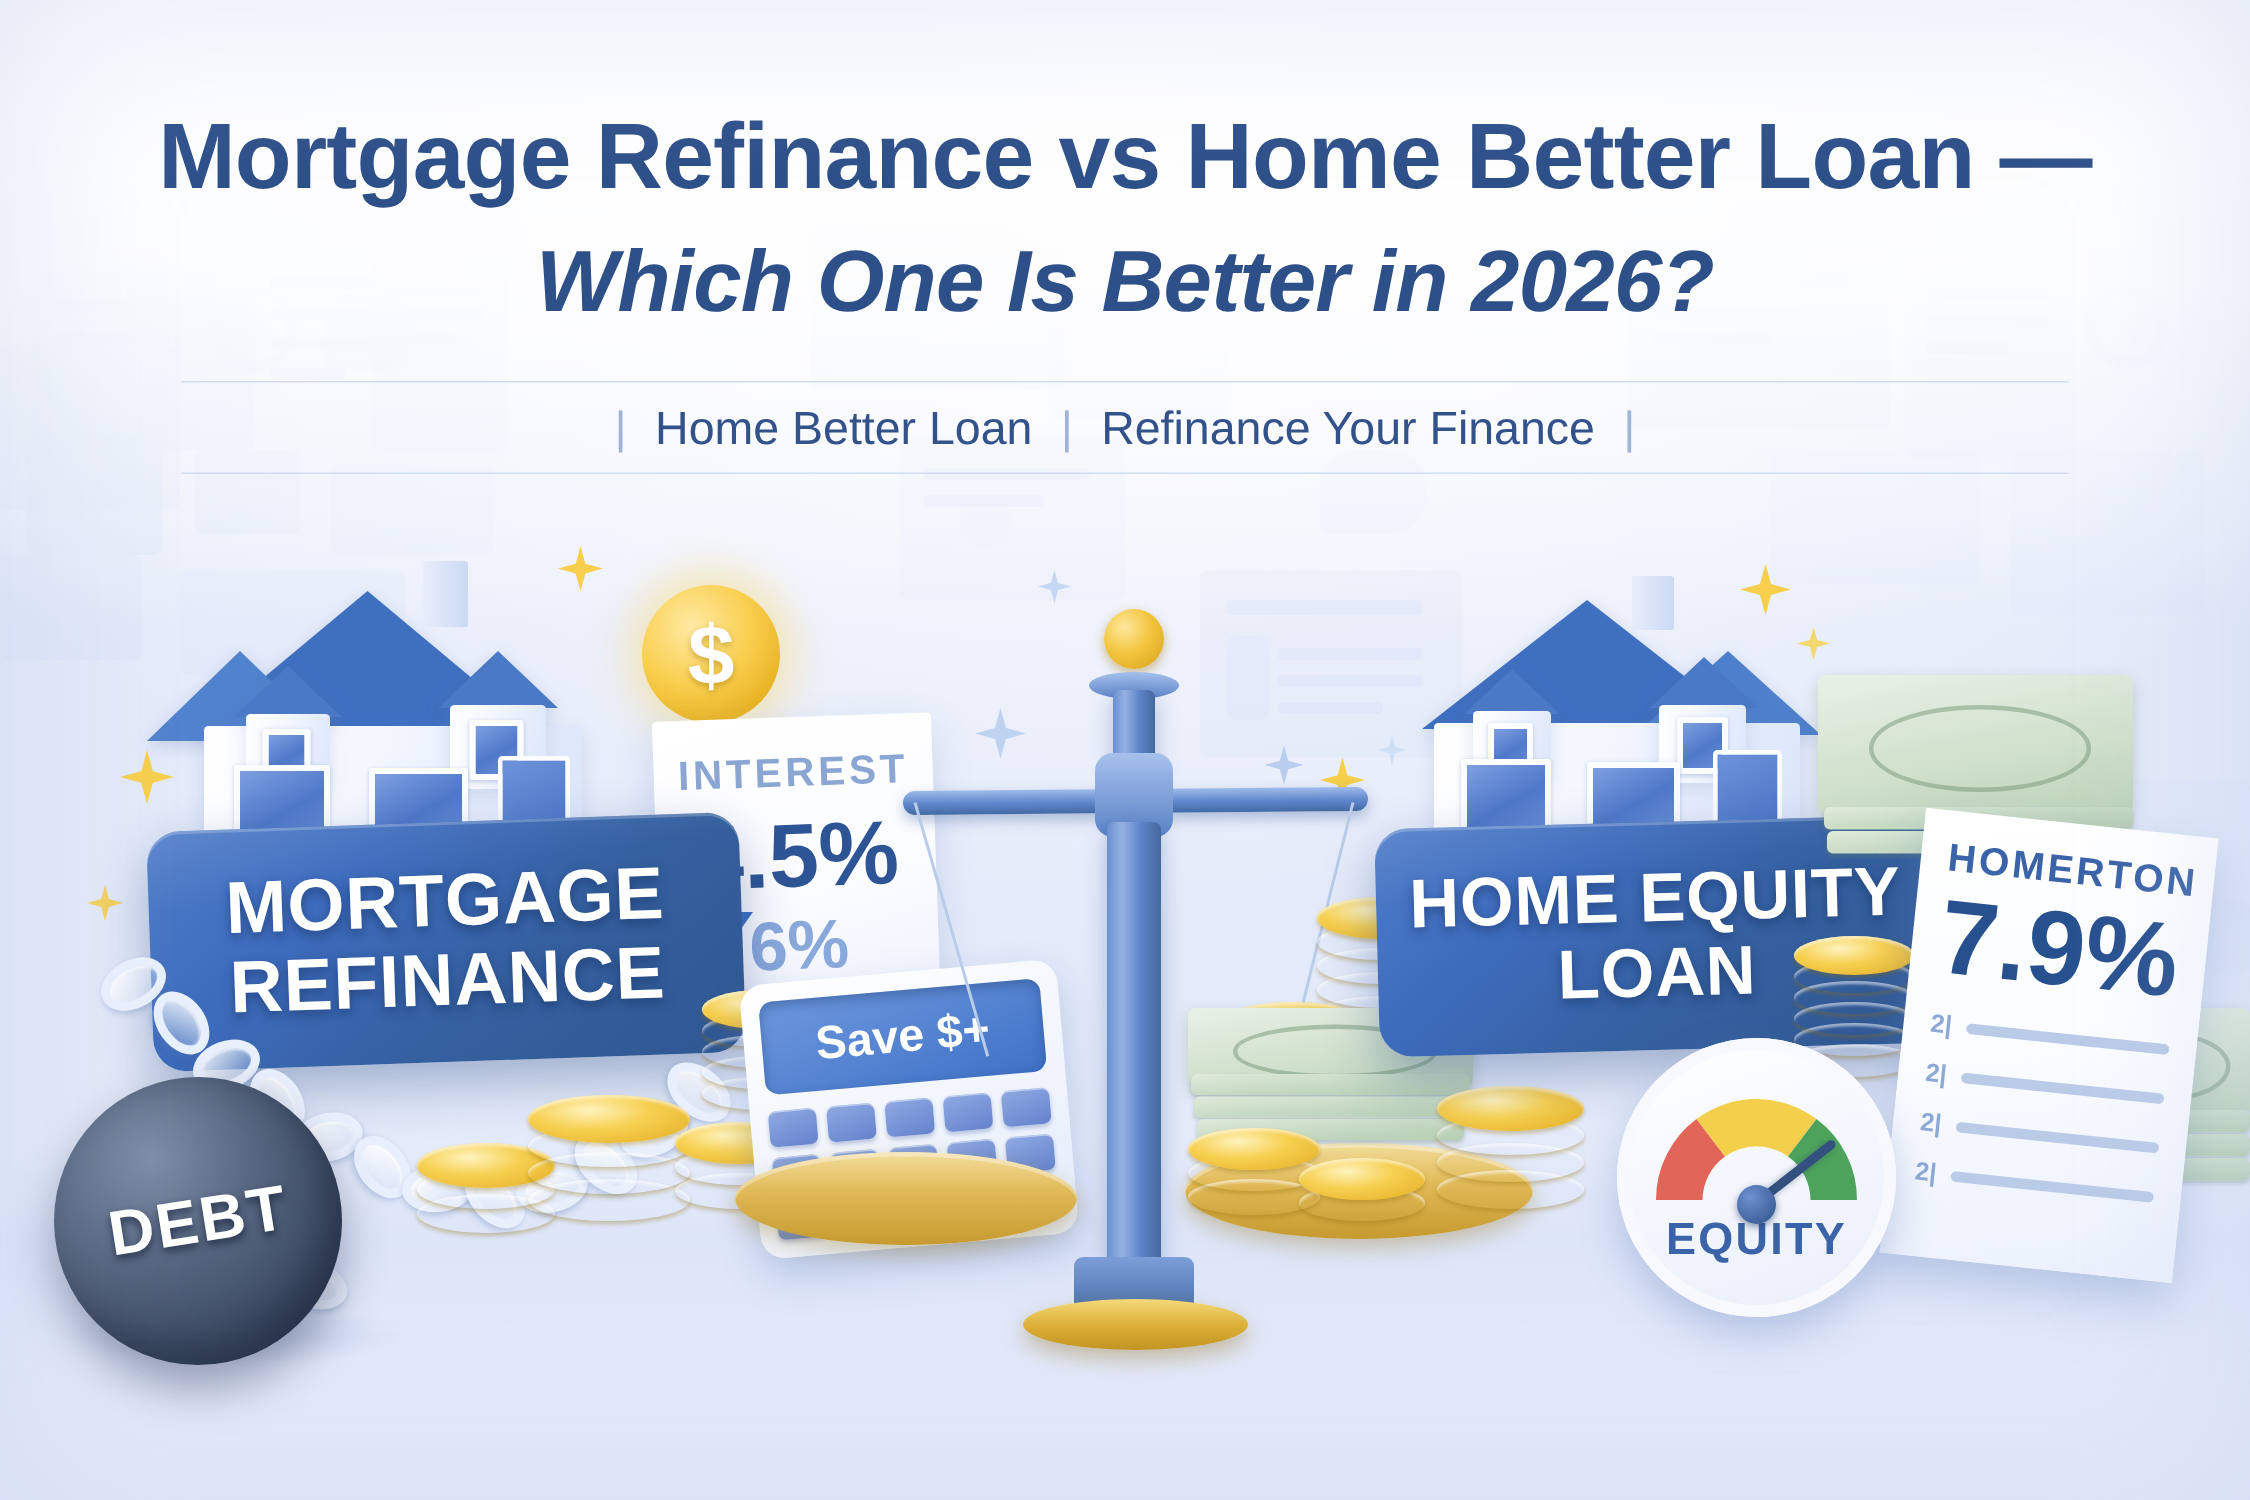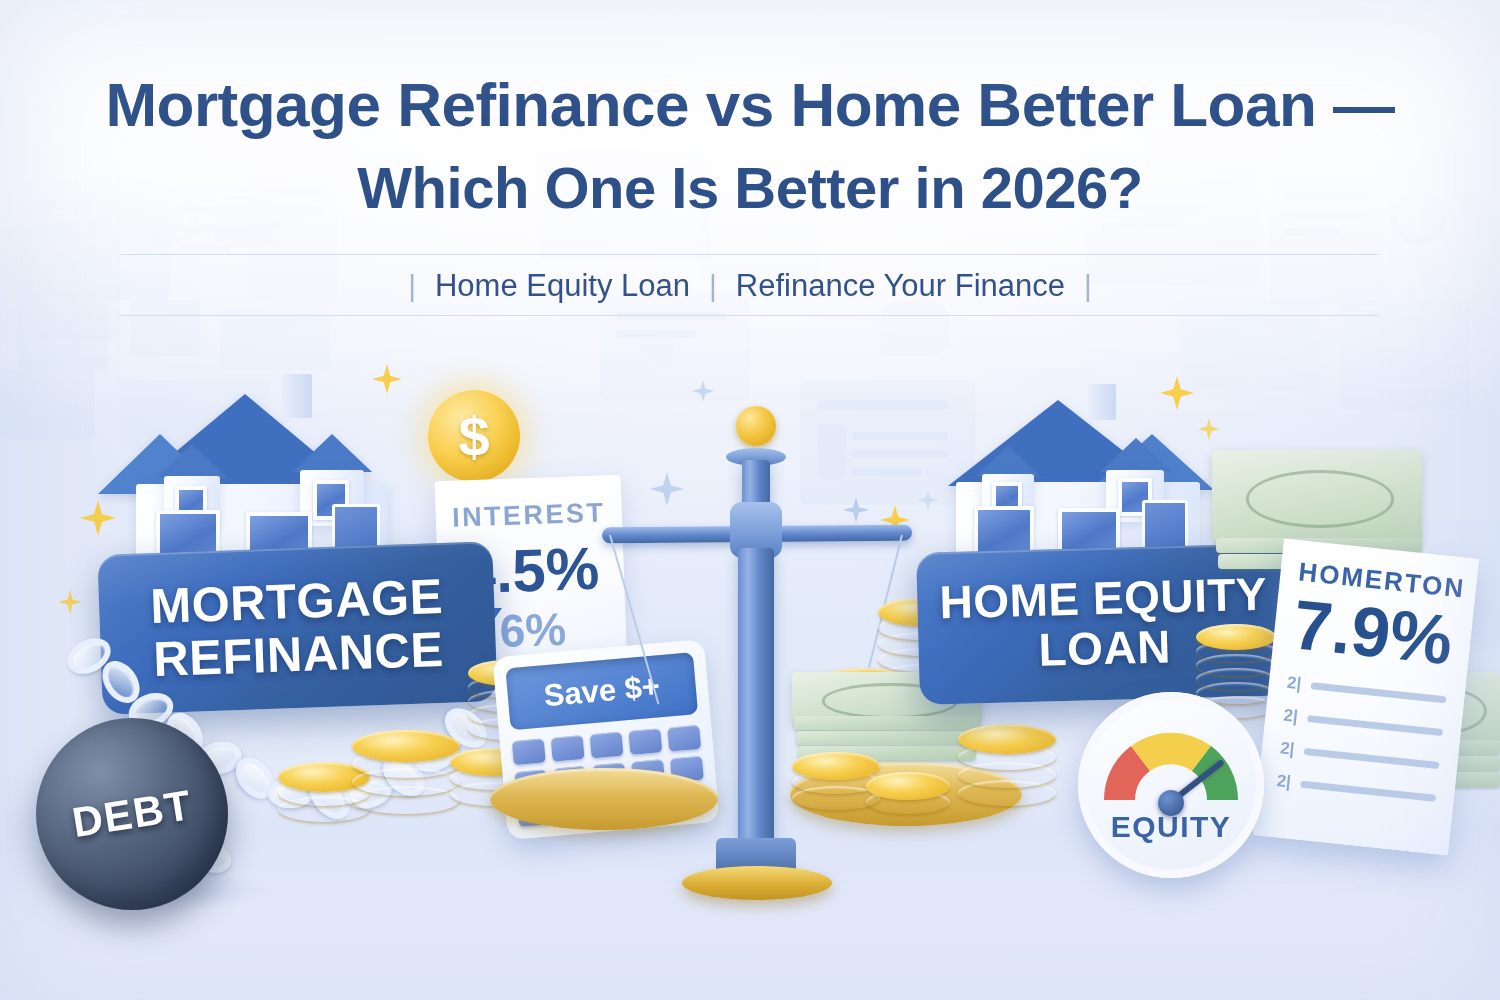--- a/index.html
+++ b/index.html
@@ -24,21 +24,21 @@
   .topwash{position:absolute;left:0;right:0;top:0;height:420px;
     background:linear-gradient(180deg,rgba(255,255,255,.93) 0%,rgba(255,255,255,.82) 45%,rgba(255,255,255,.30) 82%,rgba(255,255,255,0) 100%);}
 
   
   .header{position:absolute;left:0;right:0;top:62px;text-align:center;z-index:40;}
   .title{
     font-family:"Liberation Sans", sans-serif;
     color:#2e5089;font-weight:700;font-size:62px;line-height:1.38;
     letter-spacing:-.5px;text-shadow:0 1px 0 rgba(255,255,255,.65);
   }
-  .title .ln2{display:block;font-size:58px;text-align:center;}
+  .title .ln2{display:block;font-style:italic;font-size:58px;text-align:center;}
 
   .tagwrap{position:relative;width:1270px;margin:26px auto 0;padding:14px 0 12px;}
   .tagwrap:before,.tagwrap:after{content:"";position:absolute;left:6px;right:6px;height:1px;background:#ccd8ee;opacity:.85;}
   .tagwrap:before{top:0;} .tagwrap:after{bottom:0;}
   .tags{display:flex;justify-content:center;align-items:center;gap:0;flex-wrap:nowrap;}
   .tag{color:#33528a;font-size:31px;padding:0 19px;white-space:nowrap;}
   .sep{color:#9fb4d6;font-size:30px;font-weight:300;}
 
   
   .scene{position:absolute;inset:0;z-index:20;}
@@ -238,21 +238,21 @@
 
   <div class="header">
     <div class="title">
       <span class="ln1">Mortgage Refinance vs Home Better Loan —</span>
       <span class="ln2">Which One Is Better in 2026?</span>
     </div>
 
     <div class="tagwrap">
       <div class="tags">
         <span class="sep">|</span>
-        <span class="tag">Home Equity Loan</span>
+        <span class="tag">Home Better Loan</span>
         <span class="sep">|</span>
         <span class="tag">Refinance Your Finance</span>
         <span class="sep">|</span>
       </div>
     </div>
   </div>
 
   <div class="scene">
 
     <div class="ground"></div>

